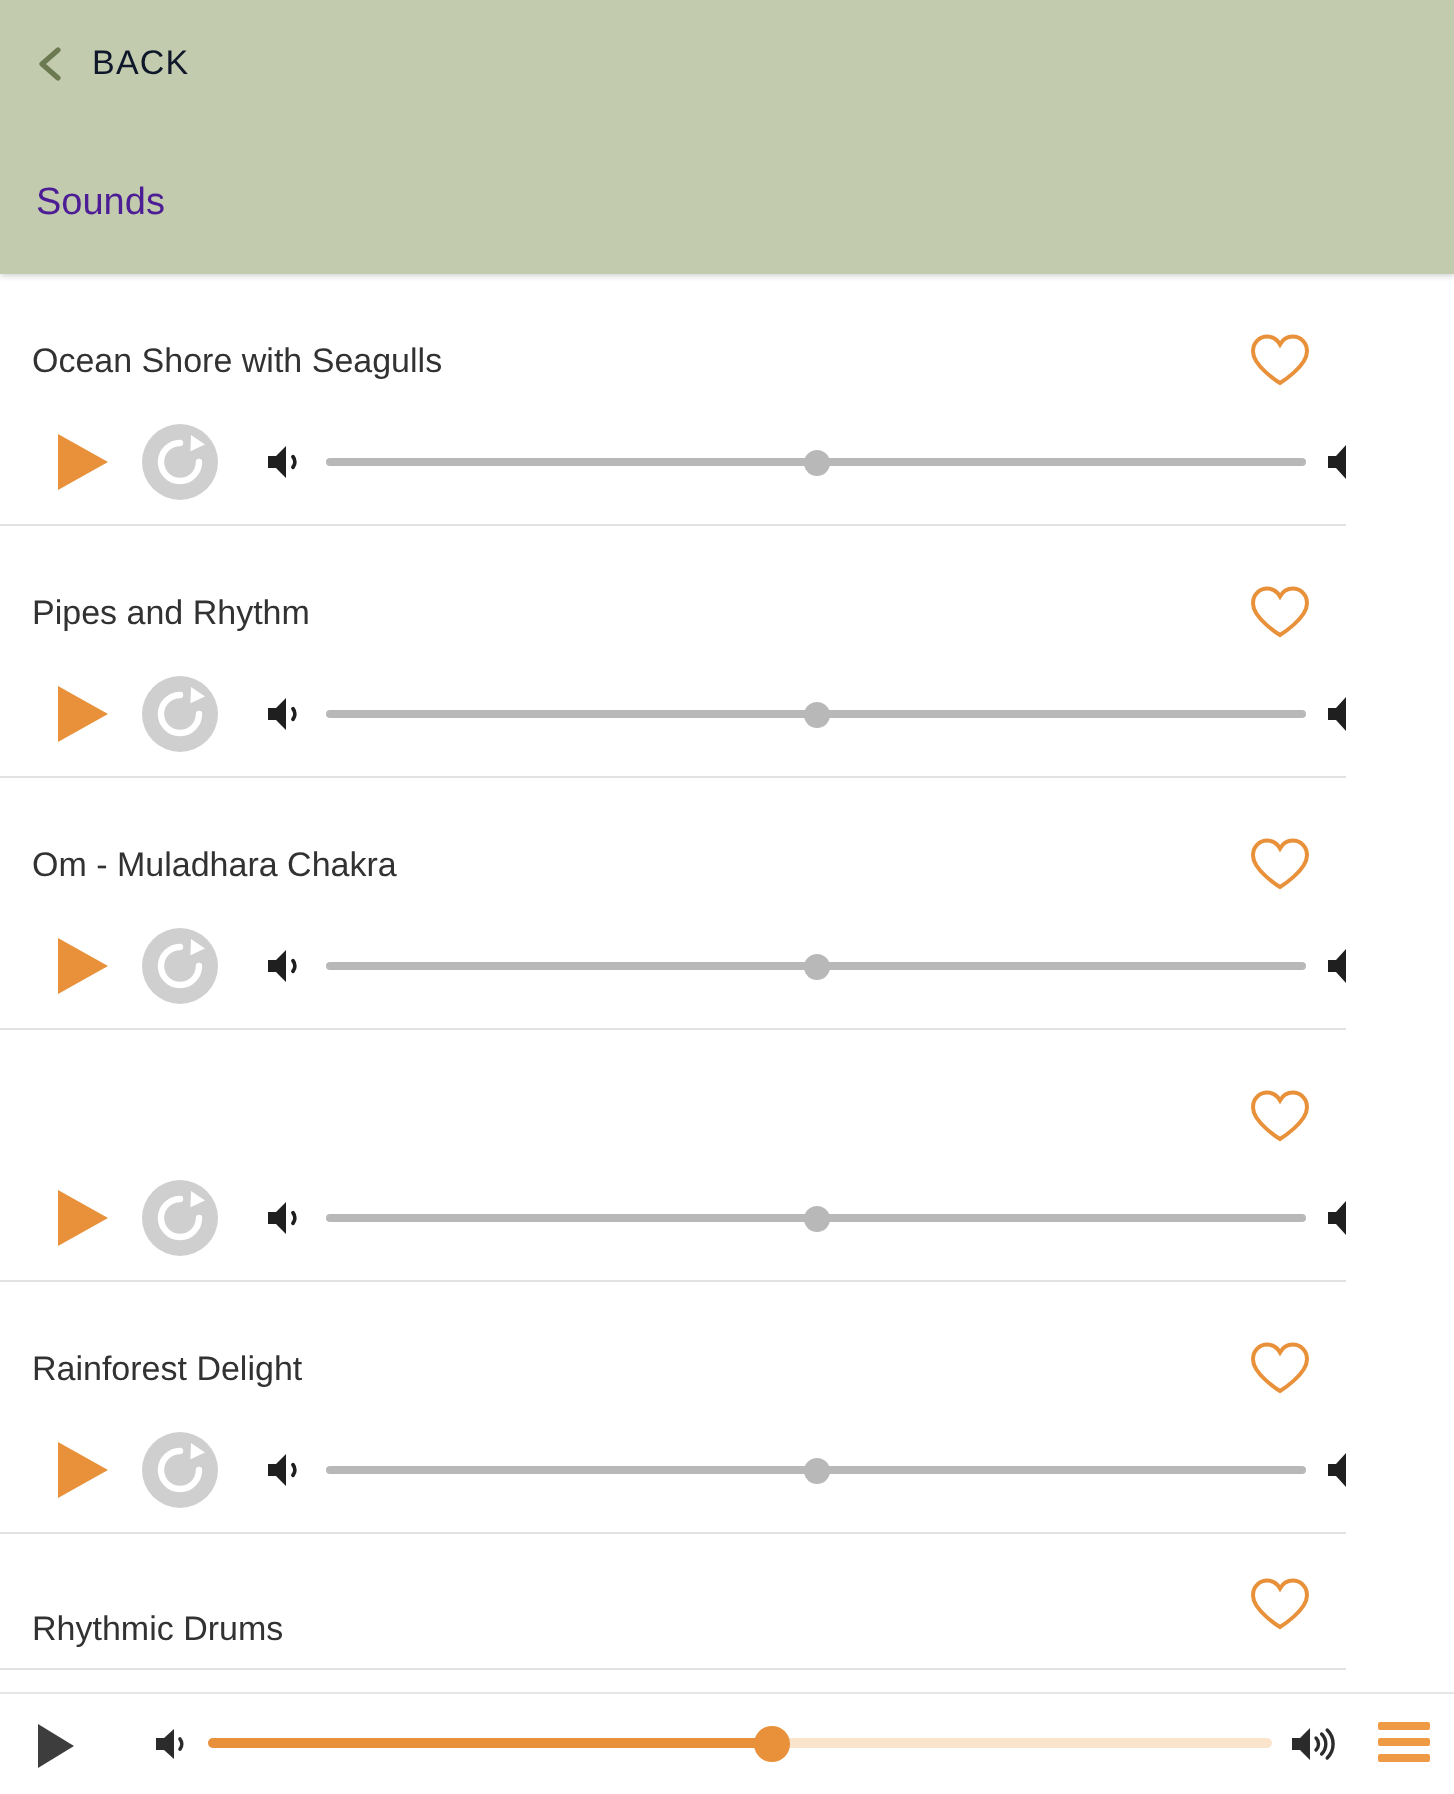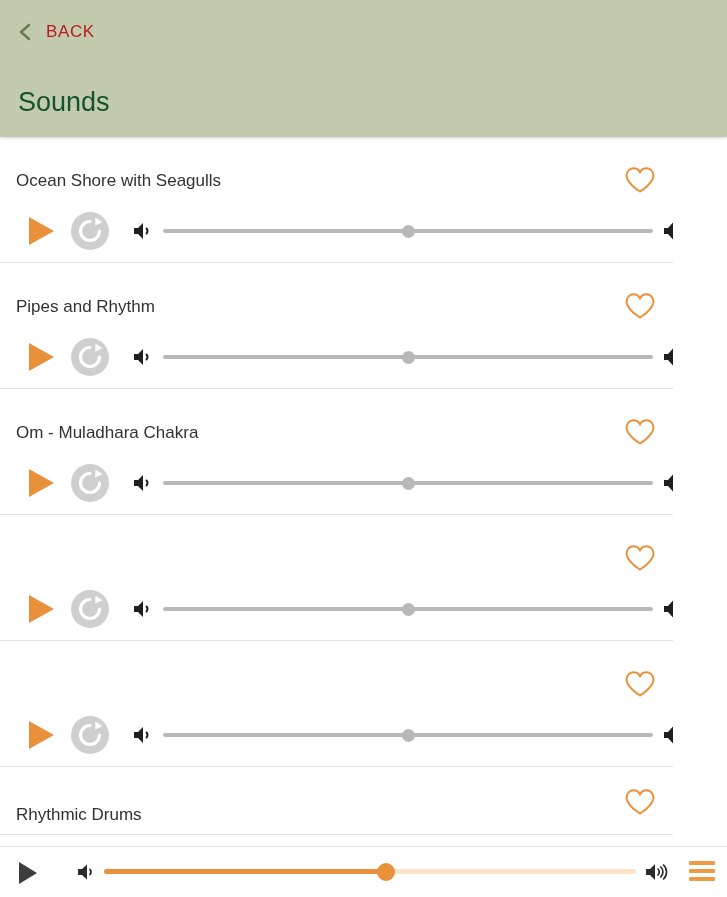--- a/index.html
+++ b/index.html
@@ -46,30 +46,30 @@
   }
   .back-chevron {
     width: 18px;
     height: 20px;
     display: block;
     margin-right: 12px;
   }
   .back-label {
     font-size: 17px;
     letter-spacing: 0.6px;
-    color: #b91c1c;
+    color: #0f172a;
     font-weight: 400;
     line-height: 20px;
   }
   .page-title {
     position: absolute;
     left: 18px;
     top: 86px;
-    font-size: 27px;
-    color: #14532d;
+    font-size: 19px;
+    color: #4c1d95;
     font-weight: 400;
     line-height: 32px;
   }
 
   
   .list {
     position: absolute;
     top: 137px;
     left: 0;
     width: 673px;
@@ -446,20 +446,21 @@
             <svg width="28" height="24" viewBox="0 0 28 24">
               <polygon points="2,9 6,9 11,3.5 11,20.5 6,15 2,15" fill="#1f1f1f"></polygon>
               <path d="M14.2,9 A4.4,4.4 0 0 1 14.2,15" fill="none" stroke="#1f1f1f" stroke-width="1.8" stroke-linecap="round"></path>
               <path d="M17.2,6.8 A7.4,7.4 0 0 1 17.2,17.2" fill="none" stroke="#1f1f1f" stroke-width="1.8" stroke-linecap="round"></path>
               <path d="M20.2,4.6 A10.4,10.4 0 0 1 20.2,19.4" fill="none" stroke="#1f1f1f" stroke-width="1.8" stroke-linecap="round"></path>
             </svg>
           </span>
         </div>
       </div>
       <div class="sound-row">
+        <div class="row-title">Rainforest Delight</div>
         <span class="fav-btn">
           <svg width="34" height="30" viewBox="0 0 34 30">
             <path d="M17,26.5 C17,26.5 3.5,18.3 3.5,10.6 C3.5,6.3 6.8,3.3 10.6,3.3 C13.3,3.3 15.7,4.9 17,7.2 C18.3,4.9 20.7,3.3 23.4,3.3 C27.2,3.3 30.5,6.3 30.5,10.6 C30.5,18.3 17,26.5 17,26.5 Z" fill="none" stroke="#e8913a" stroke-width="2"></path>
           </svg>
         </span>
         <div class="controls">
           <span class="play-btn">
             <svg width="40" height="40" viewBox="0 0 40 40">
               <polygon points="9,6 34,20 9,34" fill="#e8913a"></polygon>
             </svg>

